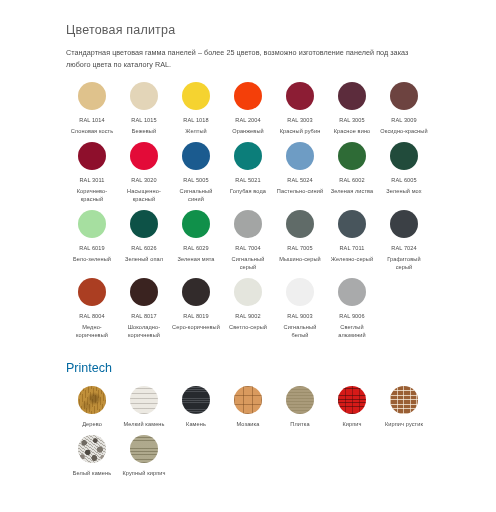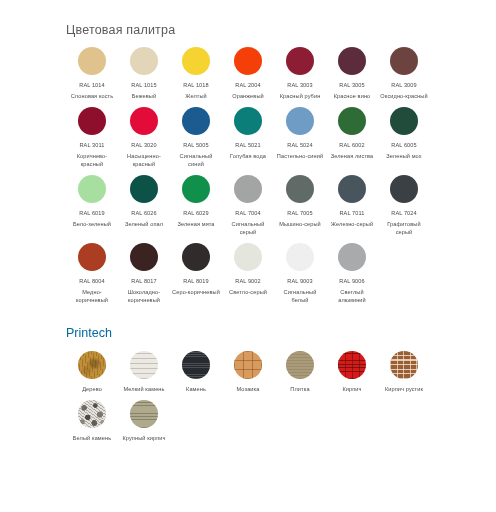--- a/index.html
+++ b/index.html
@@ -163,20 +163,21 @@
         rgba(255,250,230,0.18) 0.7px, rgba(255,250,230,0.18) 2.8px);
   }
 </style>
 </head>
 <body>
 
 <div class="page">
 
   <div class="ral-section">
     <h2 class="section-title">Цветовая палитра</h2>
+    <p class="intro">Стандартная цветовая гамма панелей – более 25 цветов, возможно изготовление панелей под заказ любого цвета по каталогу RAL.</p>
     <div class="grid" id="ral-grid">
         <div class="swatch-cell">
           <div class="dot" style="background: rgb(223, 194, 140);"></div>
           <div class="code">RAL 1014</div>
           <div class="name">Слоновая кость</div>
         </div>
         <div class="swatch-cell">
           <div class="dot" style="background: rgb(227, 213, 184);"></div>
           <div class="code">RAL 1015</div>
           <div class="name">Бежевый</div>

